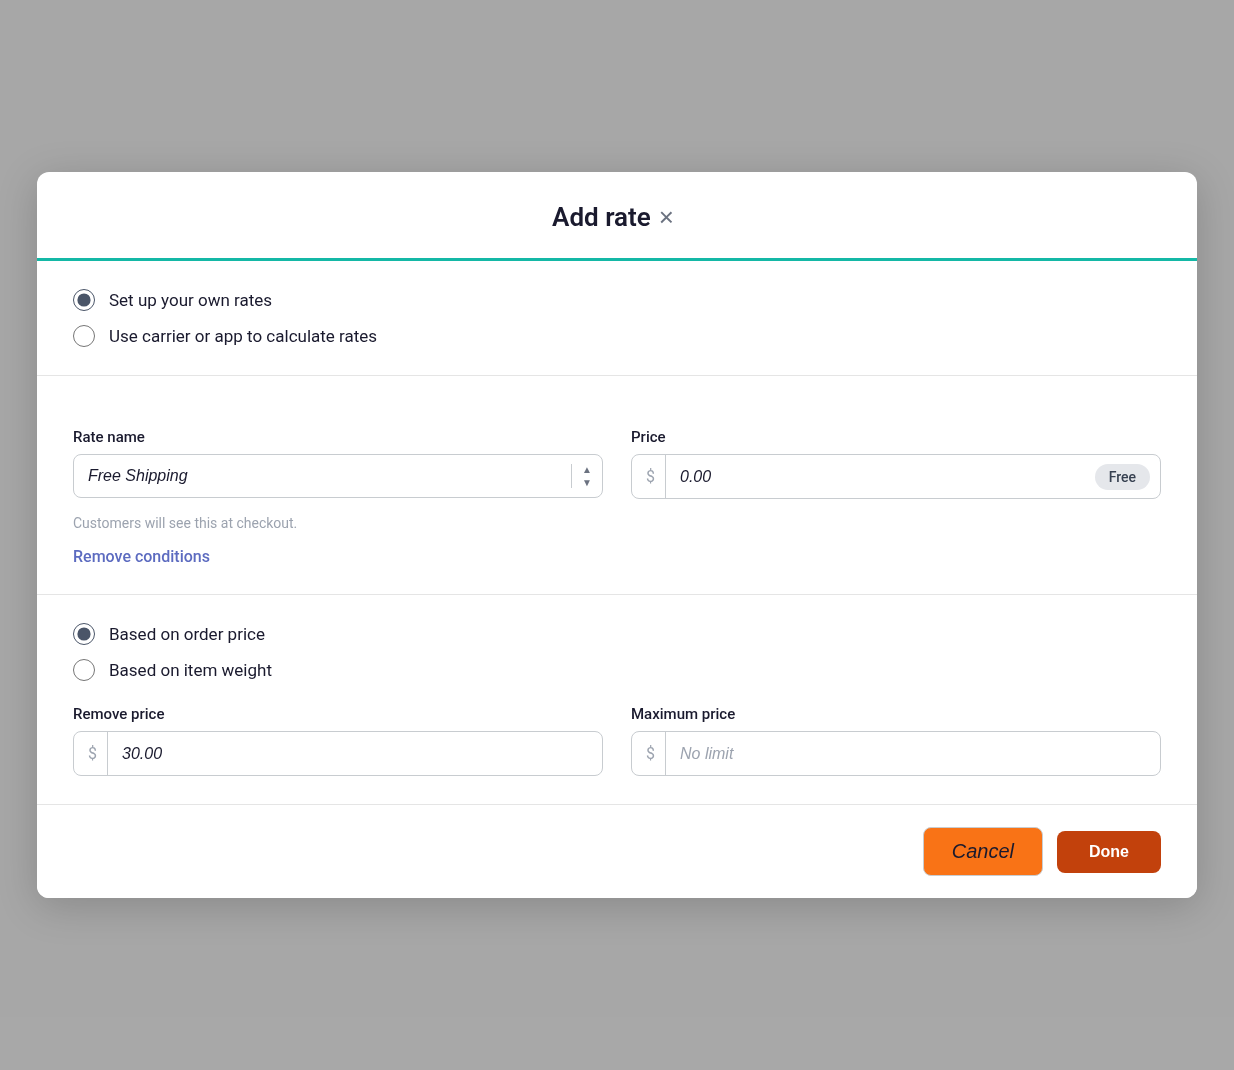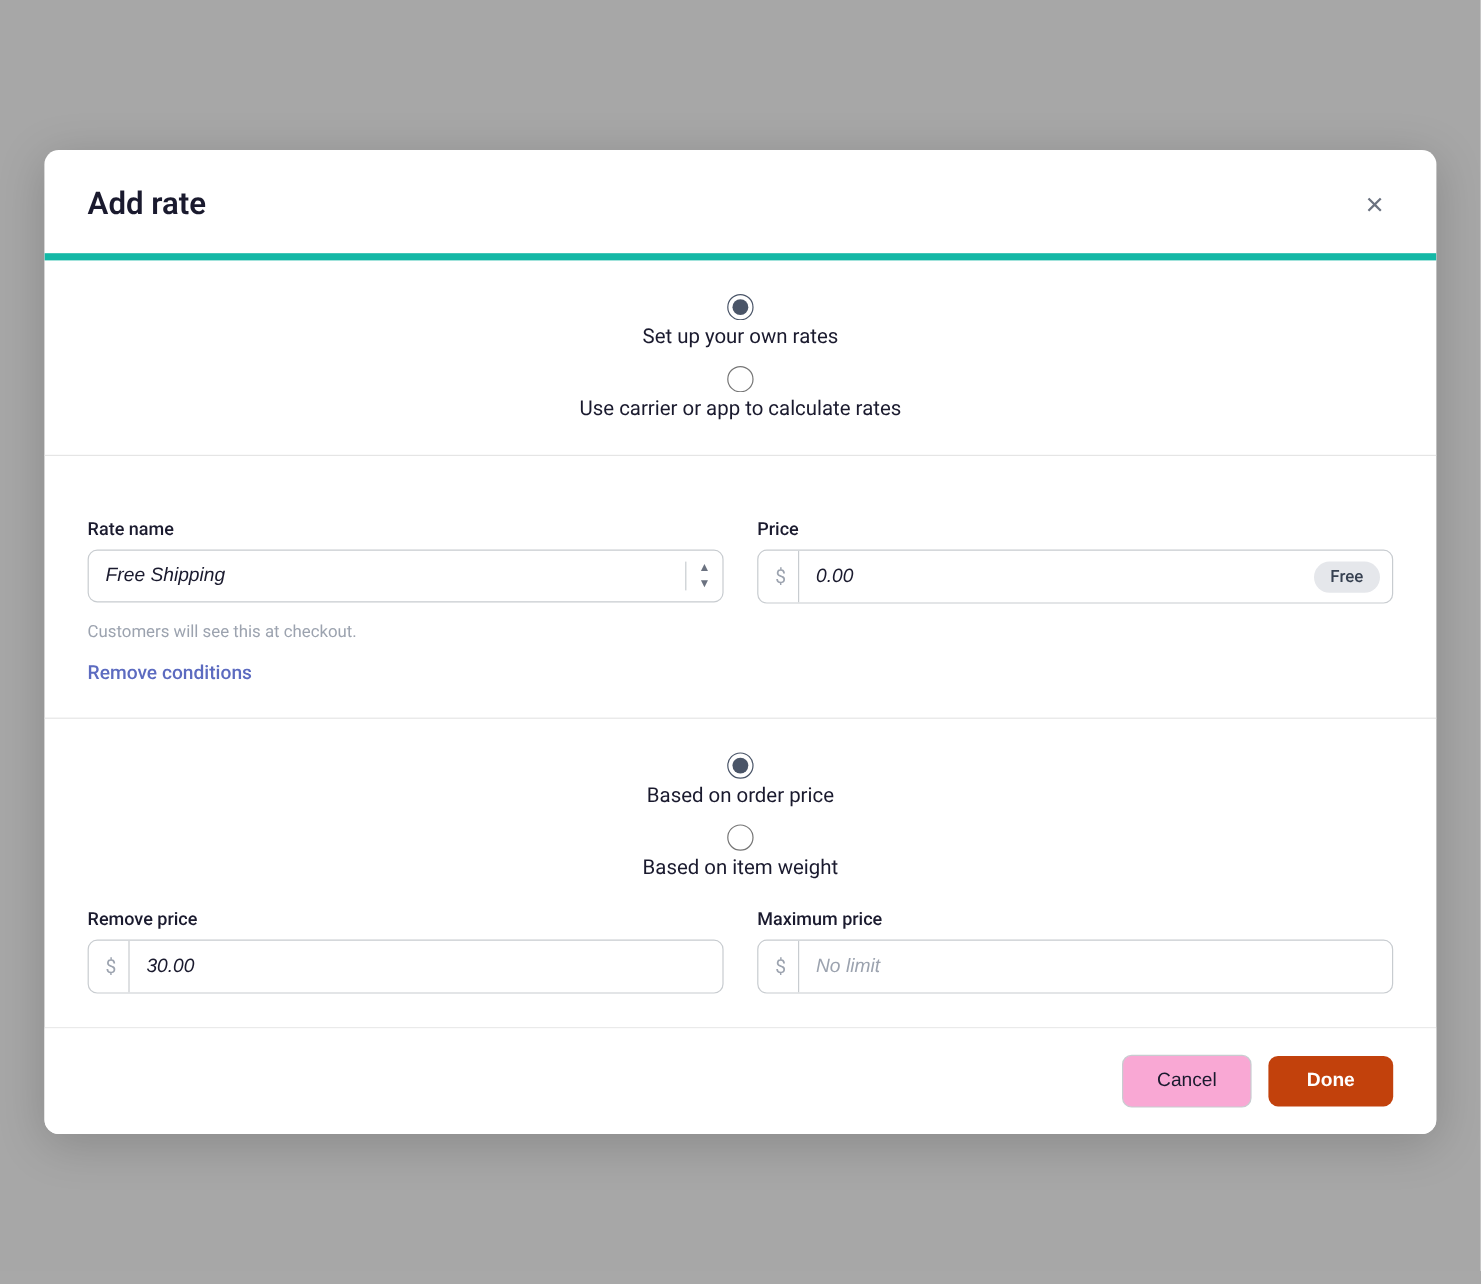--- a/index.html
+++ b/index.html
@@ -30,24 +30,24 @@
       background: #ffffff;
       border-radius: 12px;
       width: 1160px;
       max-width: 95%;
       box-shadow: 0 8px 40px rgba(0,0,0,0.18);
       overflow: hidden;
     }
 
     .modal-header {
       display: flex;
-      justify-content: space-between;
+      justify-content: center;
       align-items: center;
       padding: 28px 36px 24px 36px;
-      border-bottom: 6px solid #14b8a6;
+      border-bottom: 3px solid #14b8a6;
     }
 
     .modal-title {
       font-size: 26px;
       font-weight: 600;
       color: #1a1a2e;
     }
 
     .close-btn {
       background: none;
@@ -60,24 +60,23 @@
     }
 
     .section-radio {
       padding: 28px 36px;
       border-bottom: 1px solid #e5e5e5;
     }
 
     .radio-option {
       display: flex;
       align-items: center;
-      gap: 4px;
+      gap: 14px;
       margin-bottom: 14px;
       cursor: pointer;
-      flex-direction: column;
     }
 
     .radio-option:last-child {
       margin-bottom: 0;
     }
 
     .radio-input {
       width: 22px;
       height: 22px;
       cursor: pointer;
@@ -196,28 +195,29 @@
     .modal-footer {
       display: flex;
       justify-content: flex-end;
       align-items: center;
       gap: 14px;
       padding: 22px 36px;
       background: #fff;
     }
 
     .btn-cancel {
-      background: #f9a8d4;
+      background: #f97316;
       border: 1.5px solid #c8ccd0;
       border-radius: 8px;
       padding: 12px 28px;
-      font-size: 16px;
+      font-size: 20px;
       color: #1a1a2e;
       cursor: pointer;
       font-weight: 500;
+      font-style: italic;
     }
 
     .btn-done {
       background: #c2410c;
       border: none;
       border-radius: 8px;
       padding: 12px 32px;
       font-size: 16px;
       color: #fff;
       cursor: pointer;

